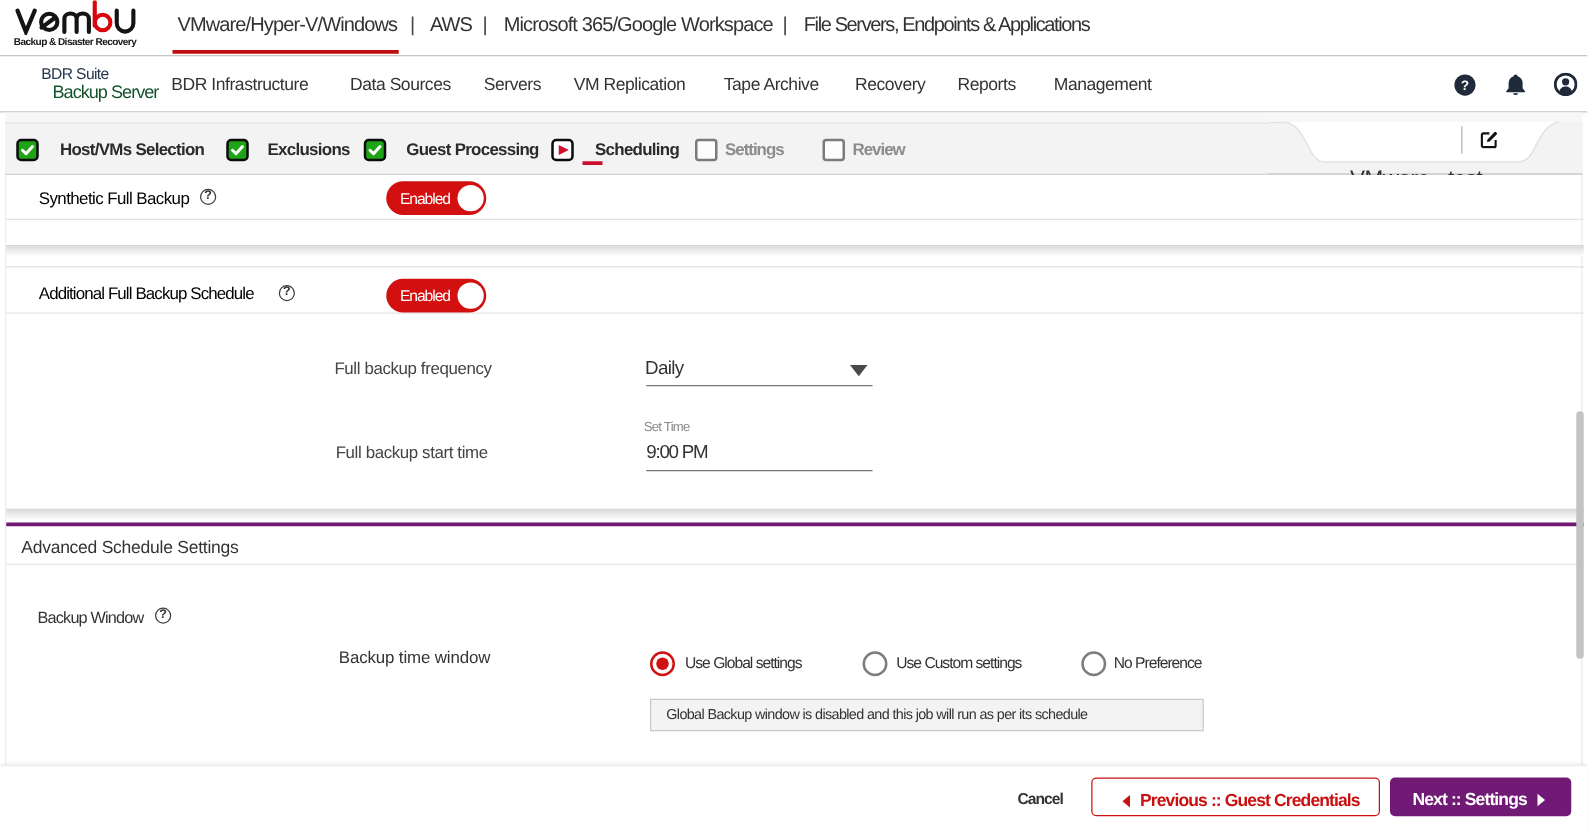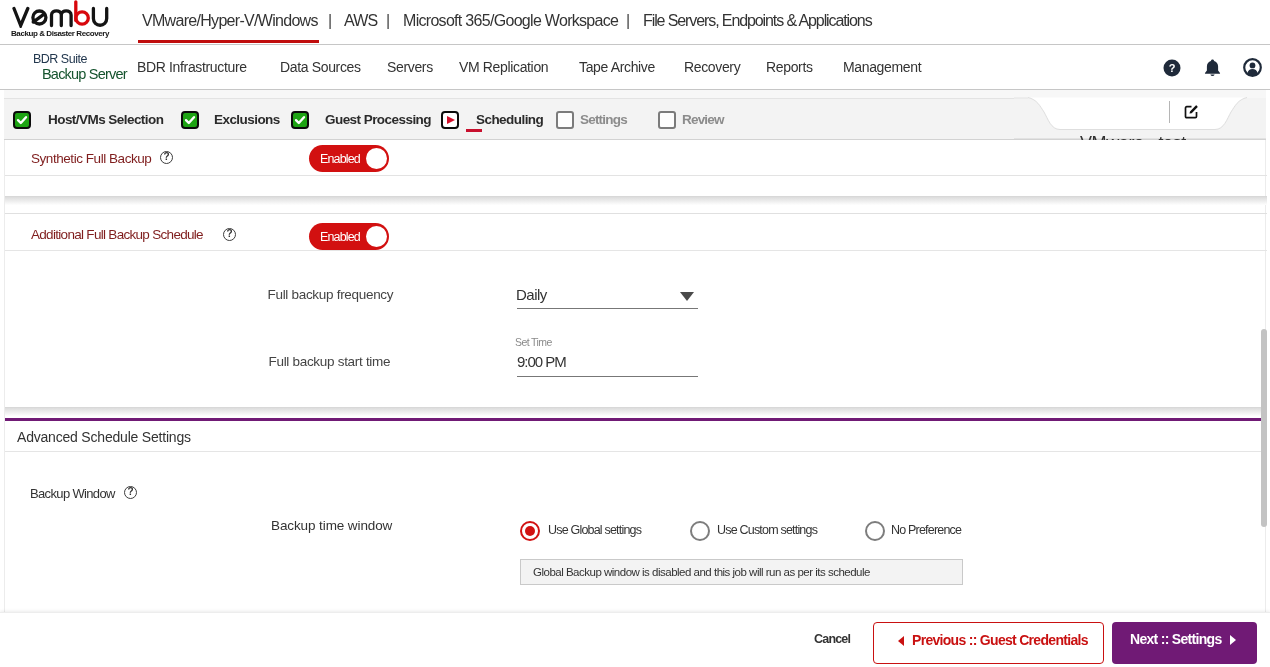--- a/index.html
+++ b/index.html
@@ -35,21 +35,21 @@
   border-left:8px solid #d30f2a; border-top:4.5px solid transparent; border-bottom:4.5px solid transparent; }
 #schedline { position:absolute; left:466px; top:129px; width:16px; height:2.5px; background:#c8102e; }
 
 
 #wtabtxt { position:absolute; left:1080px; top:105px; font-size:18px; color:#333; letter-spacing:-0.4px;margin-top:28px; }
 #wtabsep { position:absolute; left:1169px; top:101px; width:1px; height:22px; background:#b5b5b5; }
 
 
 #content { position:absolute; left:4px; top:140px; width:1262px; height:472px; background:#fff;
   border-left:1px solid #ececec; border-right:1px solid #ececec; }
-.lbl14 { font-size:13.5px; color:#7f1d1d; letter-spacing:-0.45px; white-space:nowrap; }
+.lbl14 { font-size:13.5px; color:#000000; letter-spacing:-0.45px; white-space:nowrap; }
 .qi { display:inline-block; position:absolute; width:13px; height:13px; border:1.4px solid #3d3d3d; border-radius:50%;
   color:#333; font-size:10px; font-weight:bold; text-align:center; line-height:10.5px; }
 .toggle { position:absolute; width:80px; height:27px; background:#d21010; border-radius:14px; }
 .toggle .t { position:absolute; left:11px; top:6.5px; font-size:12.5px; color:#fff; letter-spacing:-0.85px; }
 .toggle .k { position:absolute; right:2.5px; top:3px; width:21px; height:21px; background:#fff; border-radius:50%; }
 .sep { position:absolute; left:0; width:1262px; height:9px; border-top:1px solid #d8d8d8;
   background:linear-gradient(#dcdcdc,#fefefe); }
 .flabel { position:absolute; font-size:13.5px; color:#444; letter-spacing:-0.3px; white-space:nowrap; }
 .uline { position:absolute; left:512px; width:181px; height:0; border-bottom:1.5px solid #777; }
 .dtri { position:absolute; width:0; height:0; border-left:7.5px solid transparent; border-right:7.5px solid transparent;
@@ -59,21 +59,21 @@
 .radio.on i { position:absolute; left:2.5px; top:2.5px; width:10px; height:10px; background:#d11212; border-radius:50%; display:block; }
 .radio.off { border:2px solid #7d7d7d; background:#fff; }
 .rlbl { position:absolute; font-size:12.5px; color:#333; letter-spacing:-0.8px; white-space:nowrap; }
 #graybox { position:absolute; left:515px; top:419px; width:443px; height:26px; background:#f3f3f3; border:1px solid #c9c9c9; }
 #graybox span { position:absolute; left:12px; top:6px; font-size:11.5px; color:#333; letter-spacing:-0.5px; white-space:nowrap; }
 
 
 #footer { position:absolute; left:0; top:612px; width:1270px; height:55px; background:#fff;
   box-shadow:0 -1px 3px rgba(0,0,0,0.08); border-top:1px solid #ededed; }
 #cancel { position:absolute; left:814px; top:19px; font-size:12.5px; font-weight:bold; color:#333; letter-spacing:-0.8px; }
-.btn { position:absolute; top:9px; height:42px; border-radius:4px; font-size:14px; font-weight:bold; letter-spacing:-0.7px; }
+.btn { position:absolute; top:9px; height:31px; border-radius:4px; font-size:14px; font-weight:bold; letter-spacing:-0.7px; }
 #bprev { left:873px; width:231px; background:#fff; border:1px solid #c91111; color:#c91111; }
 #bnext { left:1112px; width:145px; background:#701a75; color:#fff; }
 .btxt { position:absolute; top:9px; white-space:nowrap; }
 .ltri { position:absolute; width:0; height:0; border-top:5px solid transparent; border-bottom:5px solid transparent; }
 
 #sbar { position:absolute; left:1261px; top:329px; width:6px; height:198px; background:#c3c3c3; border-radius:3px; }
 </style>
 </head>
 <body>
 <div id="page">

